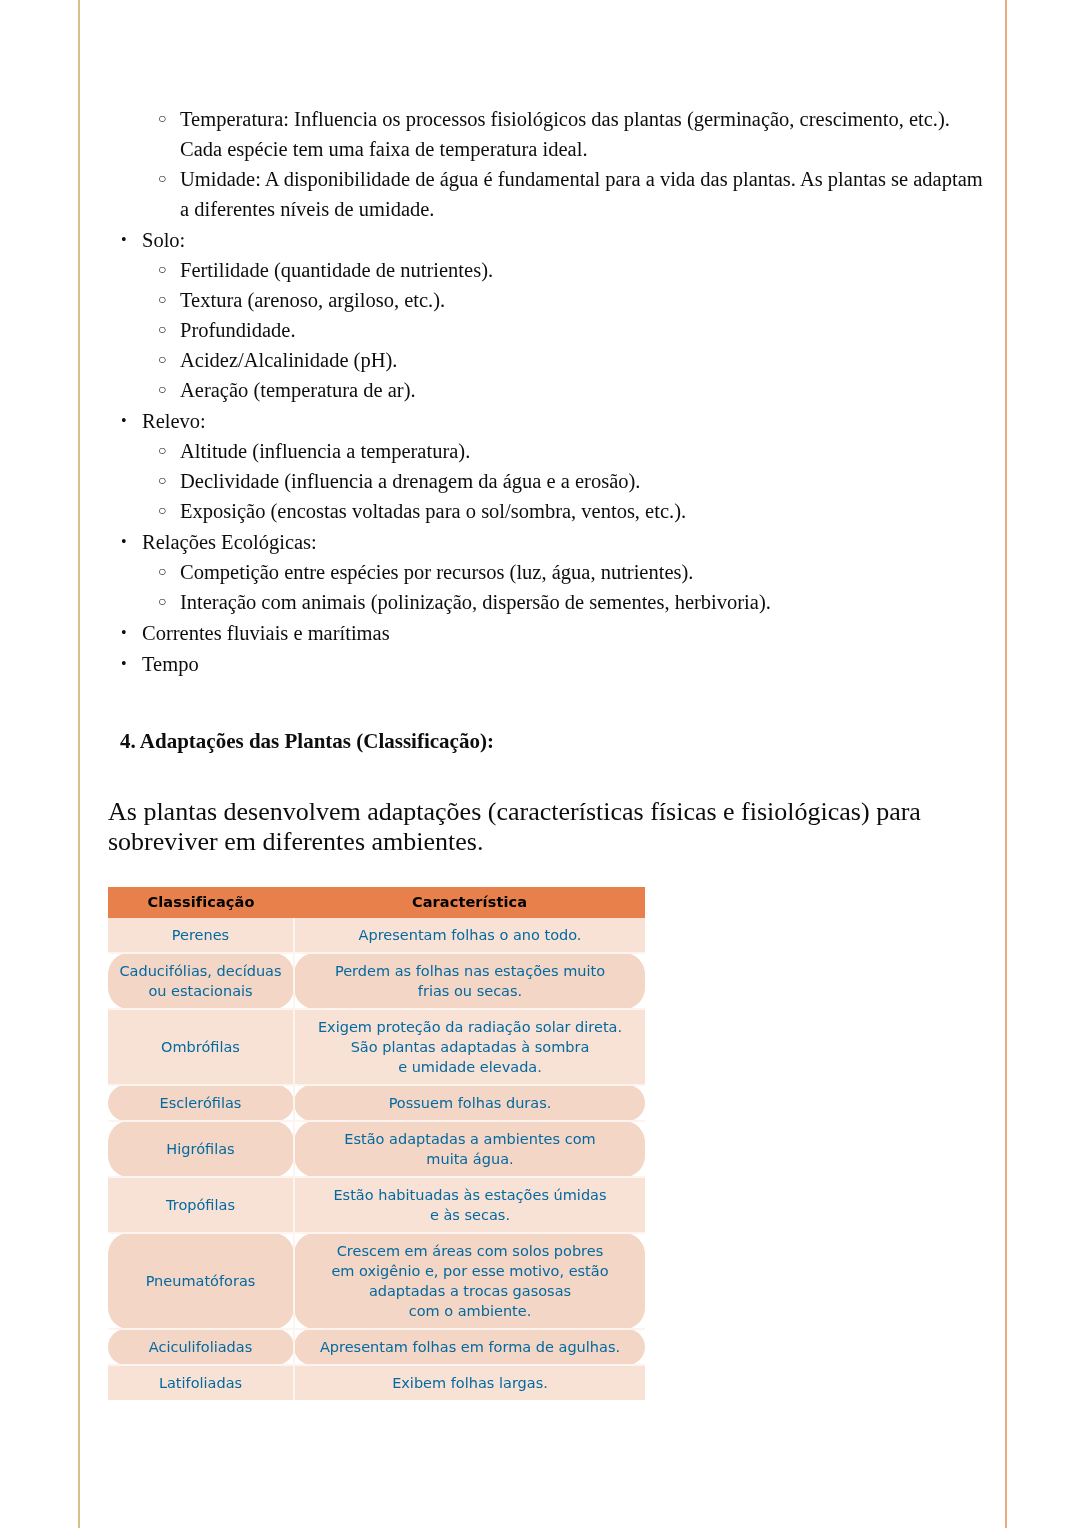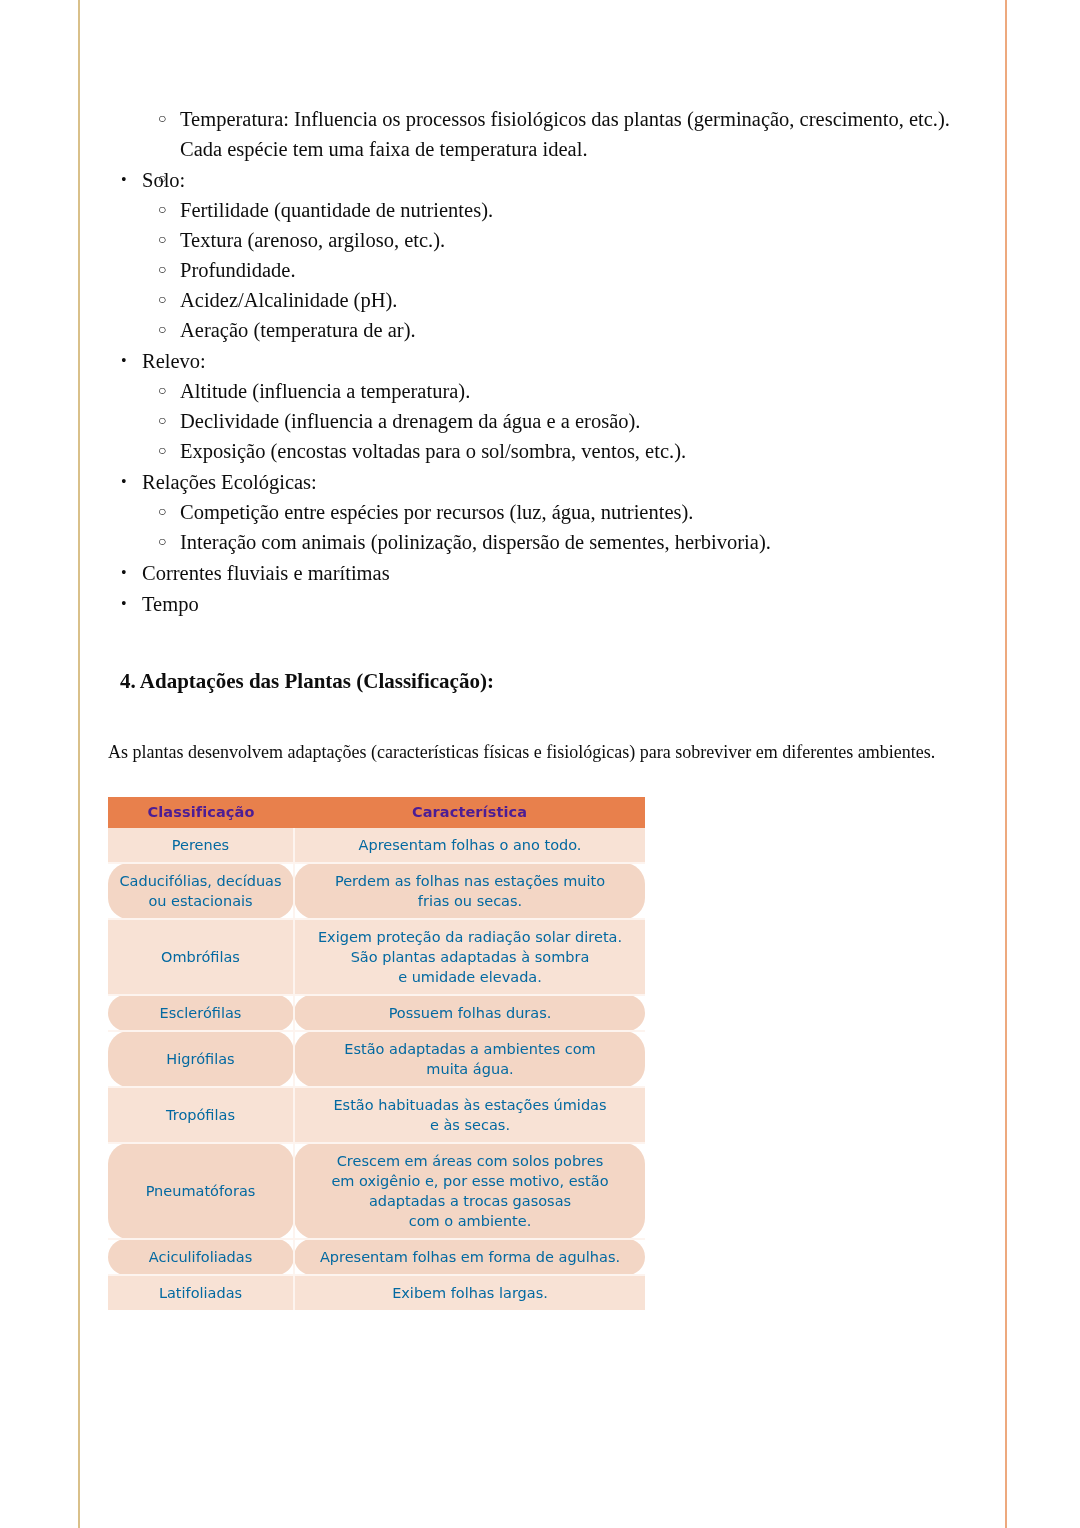--- a/index.html
+++ b/index.html
@@ -80,21 +80,21 @@
     font-size: 21px;
     font-weight: bold;
     margin: 12px;
     padding: 0;
     line-height: 28px;
   }
   .gap-before-heading { height: 36px; }
   .gap-after-heading  { height: 30px; }
 
   p.body-para {
-    font-size: 18px;
+    font-size: 26px;
     line-height: 30px;
     margin: 0;
     padding: 0;
     width: 846px;
   }
 
   
   .table-wrap {
     margin-top: 30px;
   }
@@ -102,21 +102,21 @@
     border-collapse: collapse;
     width: 537px;
     table-layout: fixed;
     font-family: "DejaVu Sans", "Liberation Sans", sans-serif;
   }
   table.class-table col.c1 { width: 186px; }
   table.class-table col.c2 { width: 351px; }
 
   table.class-table th {
     background: #e8804c;
-    color: #4c1d95;
+    color: #000000;
     font-size: 14.5px;
     font-weight: bold;
     letter-spacing: 0.1px;
     padding: 7px 4px 8px 4px;
     text-align: center;
     border: none;
   }
   table.class-table td {
     font-size: 14.5px;
     color: #0369a1;
@@ -138,21 +138,21 @@
 <body>
 
 <div class="page-rule left"></div>
 <div class="page-rule right"></div>
 
 <div class="content">
 
   <div class="first-block">
     <ul class="lvl1" id="outline-list">
         <li class="item l2"><span class="marker">○</span><span class="item-text">Temperatura: Influencia os processos fisiológicos das plantas (germinação, crescimento, etc.). Cada espécie tem uma faixa de temperatura ideal.</span></li>
-        <li class="item l2"><span class="marker">○</span></li>
+        <li class="item l2"><span class="marker">○</span><span class="item-text">Umidade: A disponibilidade de água é fundamental para a vida das plantas. As plantas se adaptam a diferentes níveis de umidade.</span></li>
         <li class="item l1"><span class="marker">•</span><span class="item-text">Solo:</span></li>
         <li class="item l2"><span class="marker">○</span><span class="item-text">Fertilidade (quantidade de nutrientes).</span></li>
         <li class="item l2"><span class="marker">○</span><span class="item-text">Textura (arenoso, argiloso, etc.).</span></li>
         <li class="item l2"><span class="marker">○</span><span class="item-text">Profundidade.</span></li>
         <li class="item l2"><span class="marker">○</span><span class="item-text">Acidez/Alcalinidade (pH).</span></li>
         <li class="item l2"><span class="marker">○</span><span class="item-text">Aeração (temperatura de ar).</span></li>
         <li class="item l1"><span class="marker">•</span><span class="item-text">Relevo:</span></li>
         <li class="item l2"><span class="marker">○</span><span class="item-text">Altitude (influencia a temperatura).</span></li>
         <li class="item l2"><span class="marker">○</span><span class="item-text">Declividade (influencia a drenagem da água e a erosão).</span></li>
         <li class="item l2"><span class="marker">○</span><span class="item-text">Exposição (encostas voltadas para o sol/sombra, ventos, etc.).</span></li>

